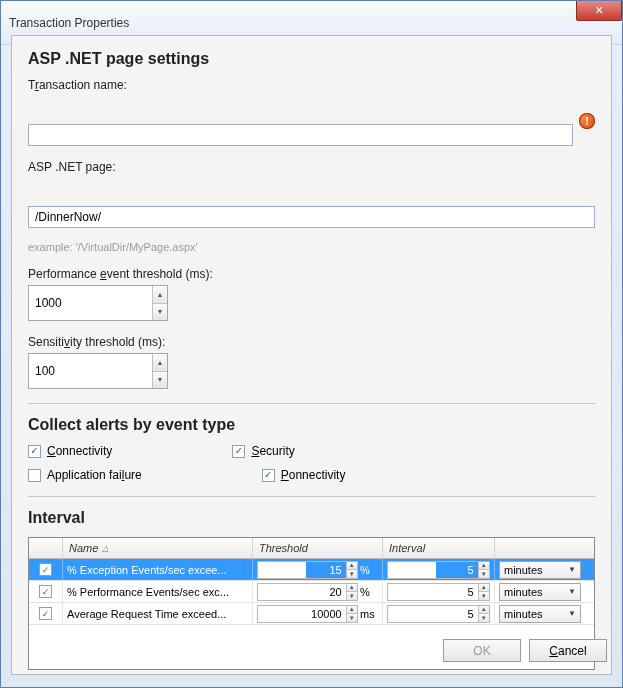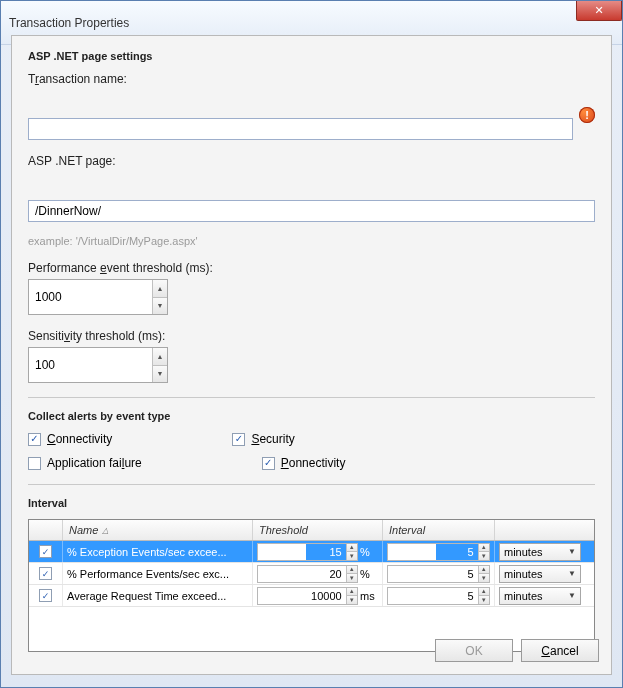--- a/index.html
+++ b/index.html
@@ -40,21 +40,21 @@
     width: 46px;
   }
   .content {
     position: absolute;
     top: 34px; left: 10px; right: 10px; bottom: 12px;
     background: #f4f4f4;
     border: 1px solid #b9b9b9;
     padding: 14px 16px 10px 16px;
     overflow: hidden;
   }
-  .section-title { font-weight: bold; font-size: 11px; margin-bottom: 10px; color: #222; }
+  .section-title { font-weight: bold; font-size: 16px; margin-bottom: 10px; color: #222; }
   .field-label { font-size: 12px; margin-bottom: 4px; color: #222; }
   .underline { text-decoration: underline; }
 
   .text-input {
     width: 100%;
     height: 22px;
     border: 1px solid #9daecb;
     background: #fff;
     padding: 2px 6px;
     font-family: Liberation Sans, sans-serif; font-size: 12px;
@@ -158,21 +158,21 @@
     width:100%; height:18px; border:1px solid #a7a7a7;
     background:linear-gradient(#fdfdfd,#ececec);
     display:flex; align-items:center; justify-content:space-between;
     padding:0 4px; font-size:11px; cursor:pointer; color:#000;
   }
   .combo .caret { font-size:8px; color:#444; }
 
   .mon-spacer { height:44px; }
 
   .dlg-buttons {
-    position:absolute; right:12px; bottom:12px;
+    position:absolute; right:4px; bottom:12px;
     display:flex; gap:8px;
   }
   .dlg-btn {
     min-width:78px; height:23px;
     border:1px solid #9a9a9a; background:linear-gradient(#fafafa,#e7e7e7);
     font-family:inherit; font-size:12px; cursor:pointer;
     display:flex; align-items:center; justify-content:center;
     padding:0 12px;
   }
   .dlg-btn.disabled { color:#9a9a9a; }

